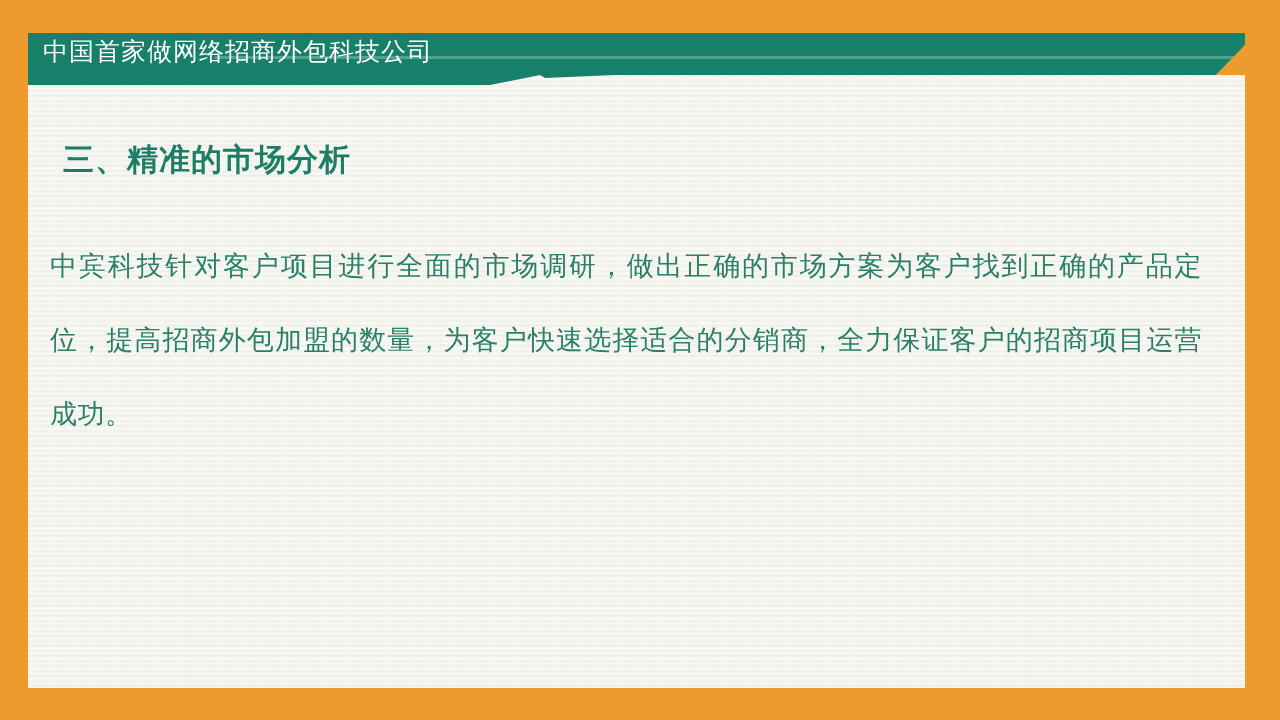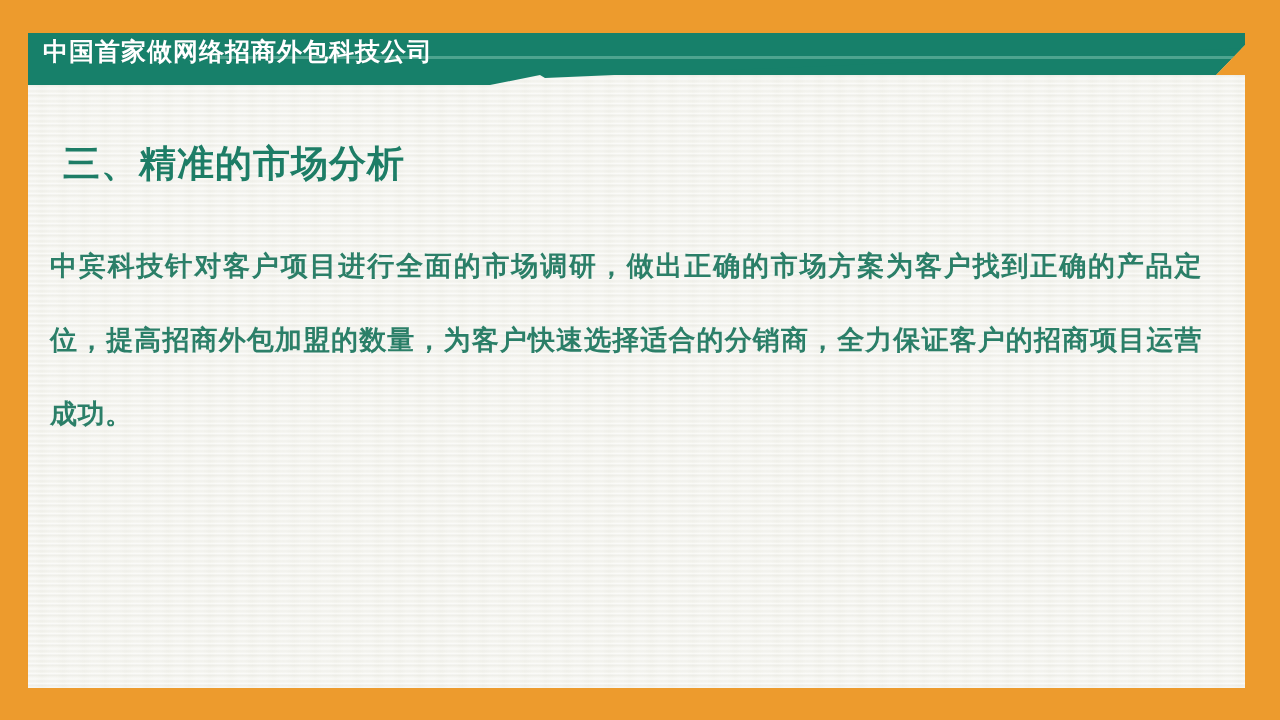--- a/index.html
+++ b/index.html
@@ -67,21 +67,21 @@
     pointer-events: none;
   }
   .header-band svg { display: block; }
 
   .header-title {
     position: absolute;
     left: 43px;
     top: 36px;
     font-family: "DejaVu Sans", "Liberation Sans", sans-serif;
     font-size: 25px;
-    font-weight: bold;
+    font-weight: normal;
     color: #ffffff;
     letter-spacing: 1px;
     white-space: nowrap;
     line-height: 32px;
     text-shadow: 0 0 1px rgba(0,0,0,0.15);
   }
 
   
   .footer-band {
     position: absolute;
@@ -113,36 +113,36 @@
     top: 0;
     width: 1217px;
     height: 655px;
   }
 
   .section-heading {
     position: absolute;
     left: 35px;
     top: 106px;
     font-family: "DejaVu Sans", "Liberation Sans", sans-serif;
-    font-size: 37px;
+    font-size: 31px;
     font-weight: bold;
     color: #1d7d66;
     letter-spacing: 1px;
     white-space: nowrap;
     text-align: right;
   }
 
   .body-text {
     position: absolute;
     left: 22px;
     top: 196px;
     width: 1152px;
     font-family: "DejaVu Serif", "Liberation Serif", serif;
     font-size: 27px;
-    font-weight: 700;
+    font-weight: 400;
     color: #2b7f68;
     line-height: 74px;
     text-align: justify;
     text-align-last: left;
     letter-spacing: 0.5px;
   }
 </style>
 </head>
 <body>
 

